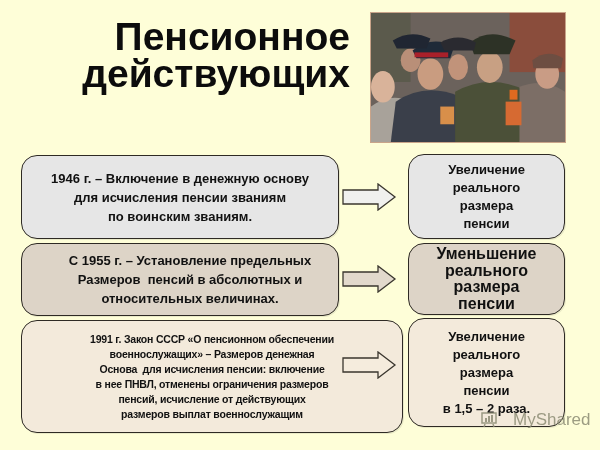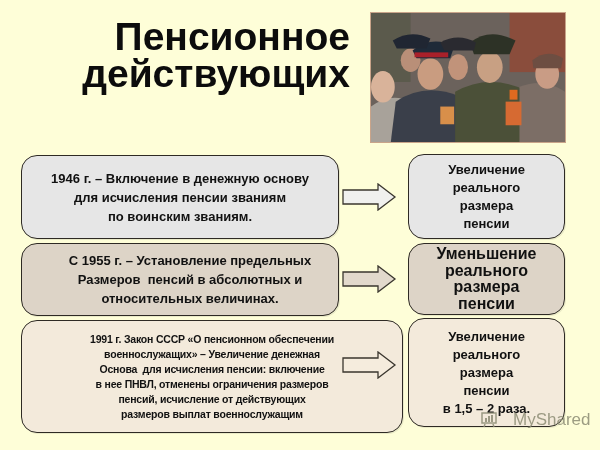--- a/index.html
+++ b/index.html
@@ -133,21 +133,21 @@
 </div>
 <div class="box taupe right2">
   <span class="line">Уменьшение</span>
   <span class="line">реального</span>
   <span class="line">размера</span>
   <span class="line">пенсии</span>
 </div>
 
 <div class="box cream left3">
   <span class="line">1991 г. Закон СССР «О пенсионном обеспечении</span>
-  <span class="line">военнослужащих» – Увеличение денежная</span>
+  <span class="line">военнослужащих» – Размеров денежная</span>
   <span class="line" style="white-space:pre;">Основа  для исчисления пенсии: включение</span>
   <span class="line">в нее ПНВЛ, отменены ограничения размеров</span>
   <span class="line">пенсий, исчисление от действующих</span>
   <span class="line">размеров выплат военнослужащим</span>
 </div>
 <div class="arrow a3">
   <svg viewBox="0 0 55 28">
       <path d="M1 7 H36 V1 L53 14 L36 27 V21 H1 Z" fill="#f5ecdd" stroke="#3a362e" stroke-width="1.3"></path>
     </svg>
 </div>

